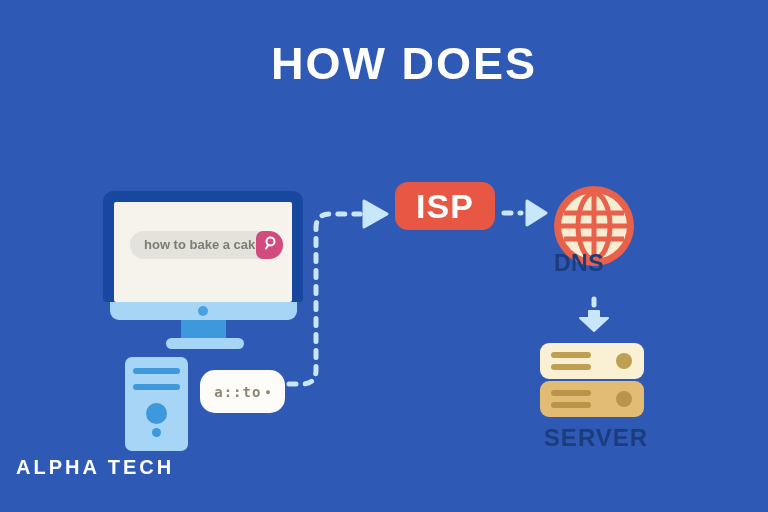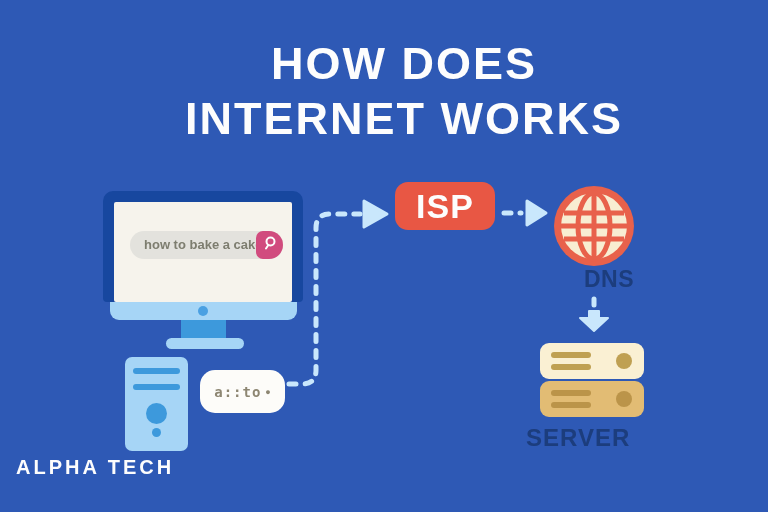--- a/index.html
+++ b/index.html
@@ -78,52 +78,51 @@
   
   .isp-box {
     position:absolute; left:395px; top:182px; width:100px; height:48px;
     background:#E85744; border-radius:13px;
     display:flex; align-items:center; justify-content:center;
     color:#FDFDFD; font-size:34px; font-weight:bold; letter-spacing:1px;
   }
   
   .globe { position:absolute; left:554px; top:186px; width:80px; height:80px; }
   .dns-label {
-    position:absolute; left:554px; top:266px; width:80px; text-align:right;
+    position:absolute; left:554px; top:250px; width:80px; text-align:left;
     color:#1C3D7D; font-size:23px; font-weight:bold; letter-spacing:0.5px;
   }
   
   .server-unit { position:absolute; left:540px; width:104px; height:36px; border-radius:9px; }
   .server-unit.u1 { top:343px; background:#FAF0D3; }
   .server-unit.u2 { top:381px; background:#E2BC74; }
   .server-bar { position:absolute; left:11px; width:40px; height:6px; border-radius:3px; }
   .server-bar.b1 { top:9px; } .server-bar.b2 { top:21px; }
   .u1 .server-bar, .u1 .server-circle { background:#BFA052; }
   .u2 .server-bar, .u2 .server-circle { background:#BB9449; }
   .server-circle { position:absolute; left:76px; top:10px; width:16px; height:16px; border-radius:50%; }
   .server-label {
-    position:absolute; left:526px; top:424px; width:140px; text-align:left;
+    position:absolute; left:526px; top:424px; width:140px; text-align:center;
     color:#1C3D7D; font-size:24px; font-weight:bold; letter-spacing:1px;
   }
   
   .brand {
     position:absolute; left:16px; top:456px; width:100%; 
     color:#FDFDFD; font-size:20px; font-weight:bold; letter-spacing:3px;
   }
   
   .arrows { position:absolute; left:0; top:0; width:768px; height:512px; pointer-events:none; }
 </style>
 </head>
 <body>
 
 <div class="canvas">
 
   <div class="title">
     <div>HOW DOES</div>
-    <div>INTERNET WORKS</div>
   </div>
 
   <div class="monitor-frame">
     <div class="monitor-screen"></div>
   </div>
   <div class="search-bar">
     <div class="search-text">how to bake a cake</div>
     <div class="search-btn">
       <span>
         <svg width="16" height="16" viewBox="0 0 16 16">

